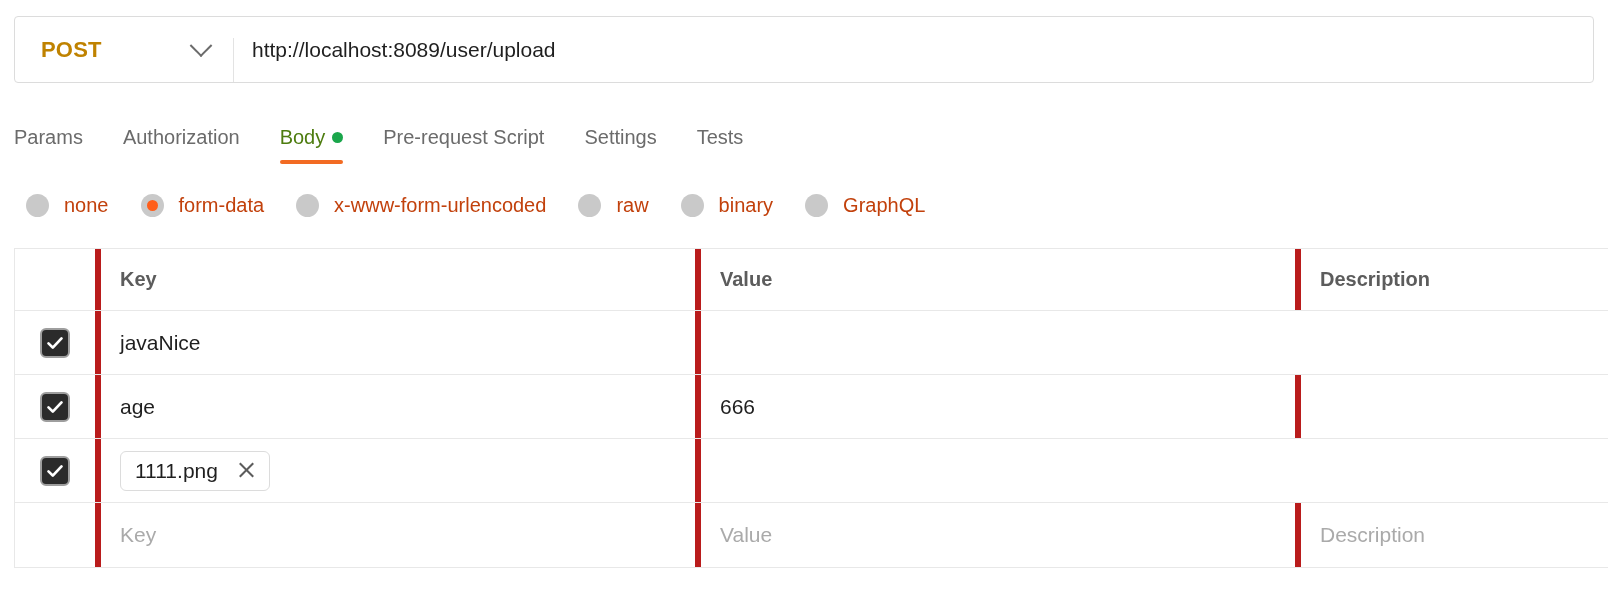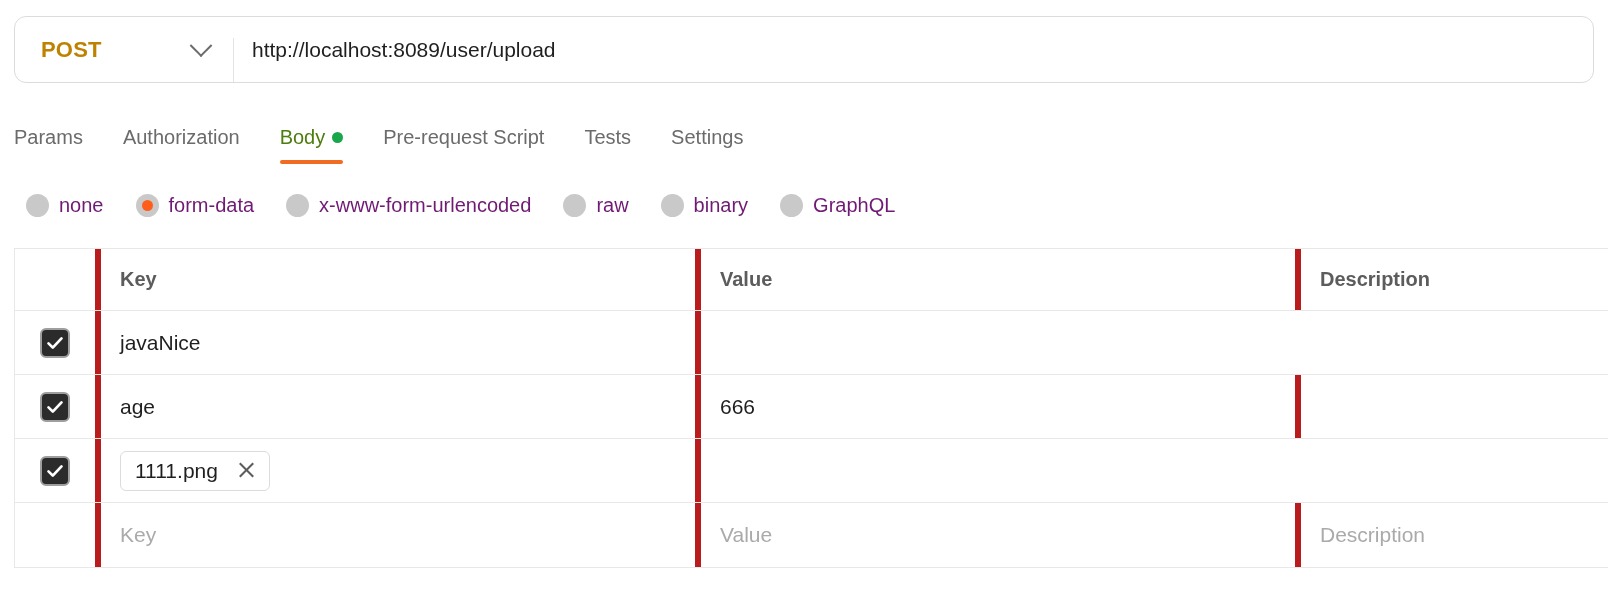--- a/index.html
+++ b/index.html
@@ -15,21 +15,21 @@
   }
 
   
   #url-bar {
     position: absolute;
     left: 14px;
     top: 16px;
     width: 1580px;
     height: 67px;
     border: 1px solid #dcdcdc;
-    border-radius: 12px;
+    border-radius: 4px;
     background: #ffffff;
     display: flex;
     align-items: flex-end;
   }
   #method-select {
     width: 218px;
     height: 100%;
     display: flex;
     align-items: center;
     justify-content: space-between;
@@ -112,24 +112,24 @@
     position: absolute;
     left: 26px;
     top: 186px;
     height: 38px;
     display: flex;
     align-items: center;
   }
   .radio-item {
     display: flex;
     align-items: center;
-    gap: 10px;
+    gap: 15px;
     margin-right: 32px;
     font-size: 20px;
-    color: #701a75;
+    color: #c2410c;
     cursor: pointer;
     white-space: nowrap;
   }
   .radio-dot {
     width: 23px;
     height: 23px;
     border-radius: 50%;
     background: #c9c9c9;
     display: flex;
     align-items: center;
@@ -255,24 +255,24 @@
     </div>
     <div class="tab active">
       <span>Body</span>
       <span class="green-dot"></span>
       <span class="underline"></span>
     </div>
     <div class="tab">
       <span>Pre-request Script</span>
     </div>
     <div class="tab">
+      <span>Settings</span>
+    </div>
+    <div class="tab">
       <span>Tests</span>
-    </div>
-    <div class="tab">
-      <span>Settings</span>
     </div>
   </div>
 
 <div id="body-modes">
     <div class="radio-item">
       <span class="radio-dot"></span>
       <span>none</span>
     </div>
     <div class="radio-item selected">
       <span class="radio-dot"></span>

